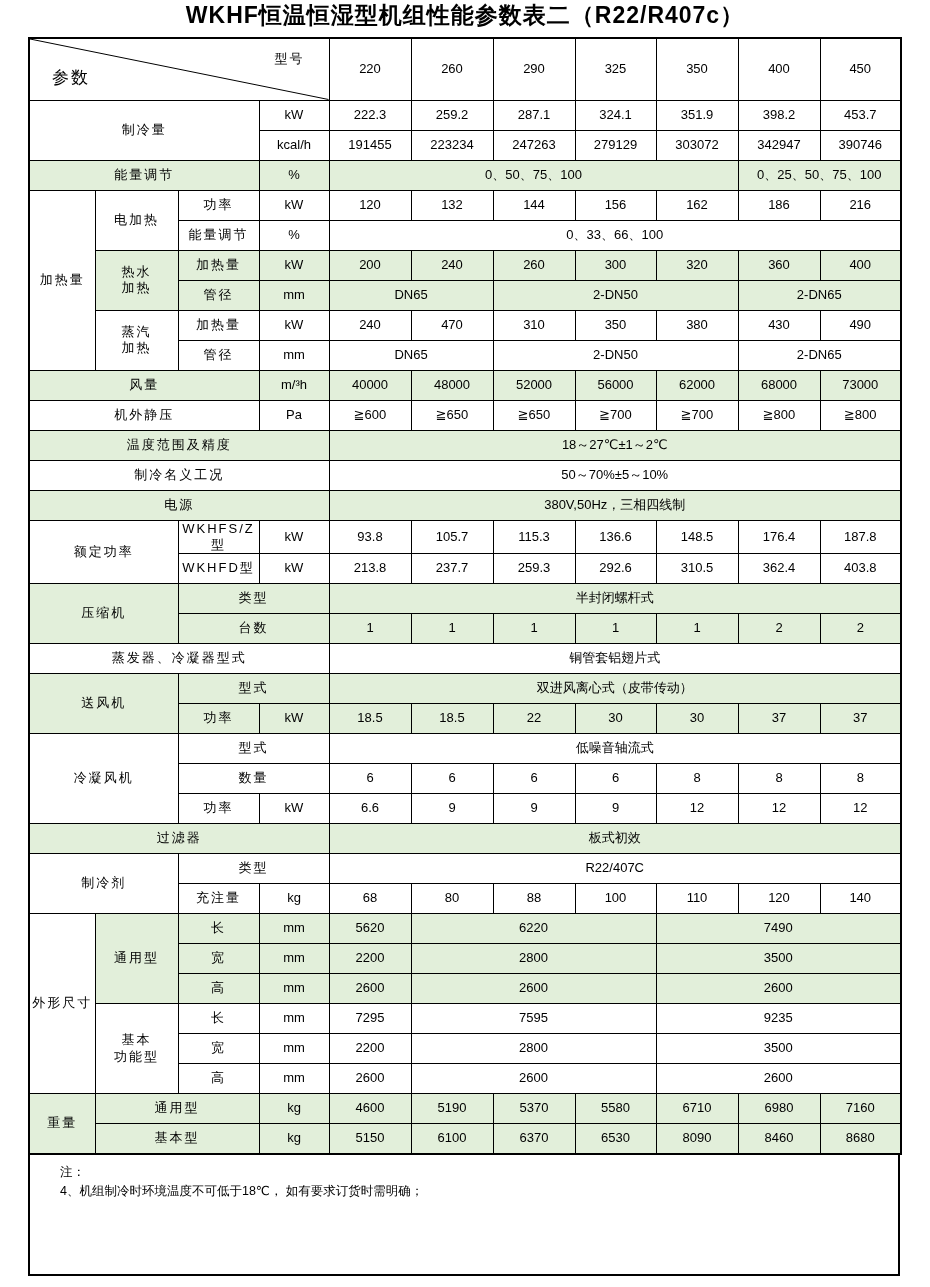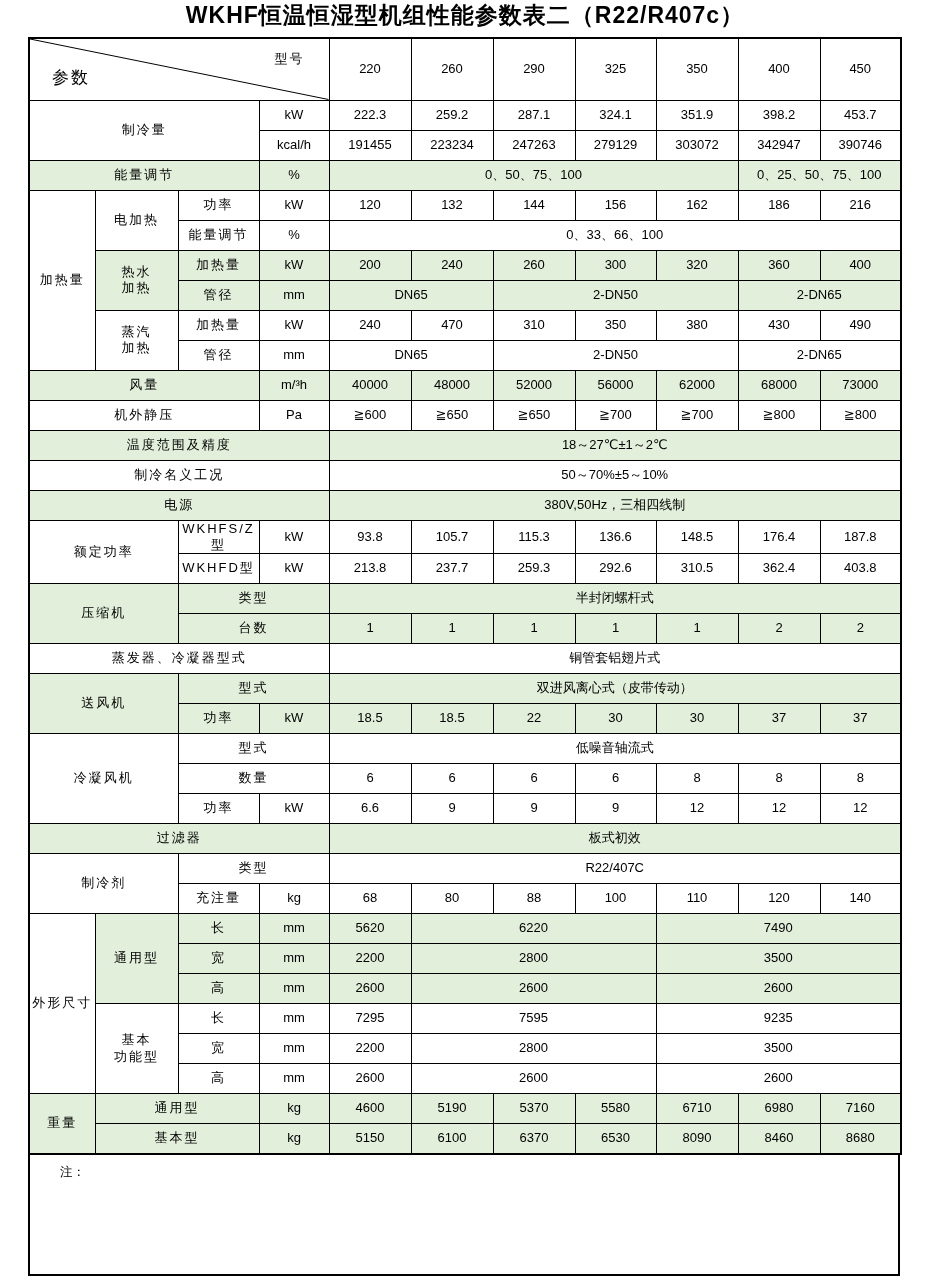--- a/index.html
+++ b/index.html
@@ -364,13 +364,14 @@
         <td class="g">6530</td>
         <td class="g">8090</td>
         <td class="g">8460</td>
         <td class="g">8680</td>
       </tr>
     </tbody>
 </table>
 
 <div class="notes">
   <div>注：</div>
+  <div>4、机组制冷时环境温度不可低于18℃，  如有要求订货时需明确；</div>
 </div>
 
 </body></html>

